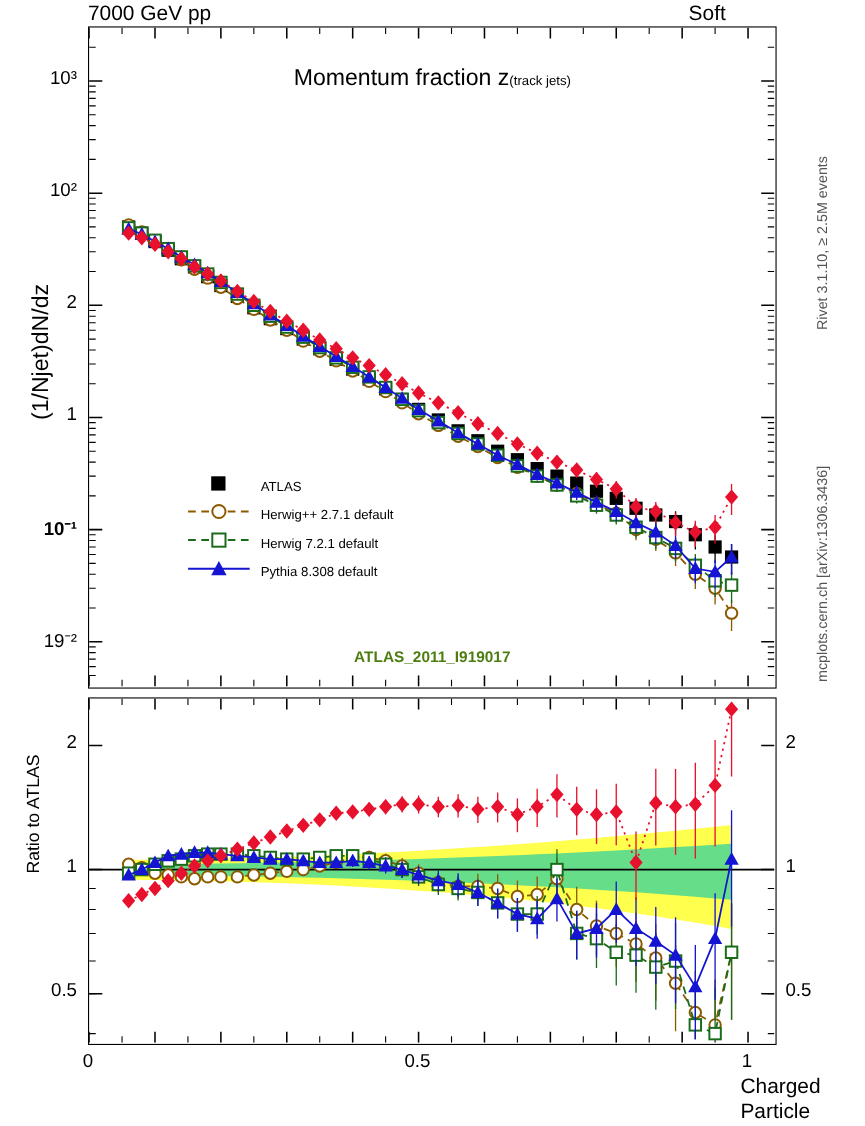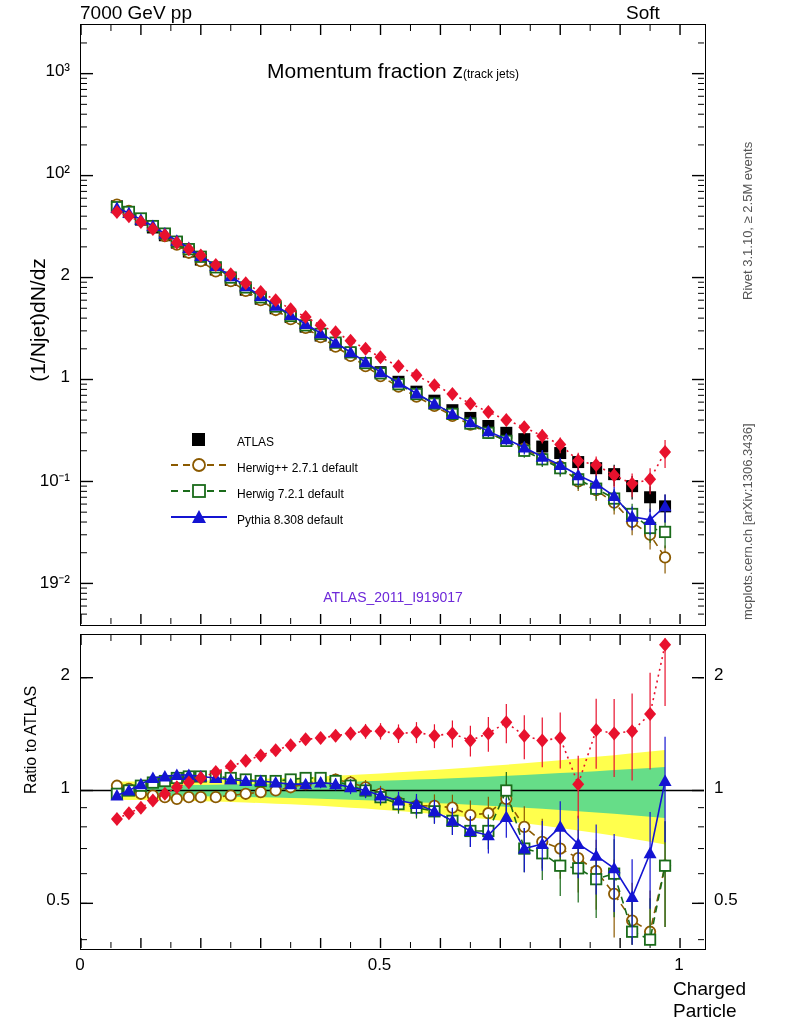--- a/index.html
+++ b/index.html
@@ -25,21 +25,21 @@
     position:absolute;left:16px;top:900px;width:280px;
     transform:rotate(-90deg);transform-origin:left top;
     font-size:16px;text-align:center;
   }
   .rightlabel{
     position:absolute;transform-origin:left top;transform:rotate(-90deg);
     font-size:13px;color:#555;white-space:nowrap;
   }
   .legend-row{display:flex;align-items:flex-end;height:26px;font-size:12px;}
   .legend-mark{width:62px;height:20px;margin-right:6px;flex:0 0 62px;}
-  .watermark{font-size:14px;color:#6d28d9;}
+  .watermark{font-size:14px;color:#4d7c0f;font-weight:bold;}
   .tick-lab{font-size:17px;}
   .tick-lab-ratio{font-size:17px;}
 </style>
 </head>
 <body>
 
 <div id="root">
 
   <div class="abs hdr" style="left:80px;top:2px;">7000 GeV pp</div>
   <div class="abs hdr" style="left:706px;top:2px;transform:translateX(-100%);">Soft QCD</div>
@@ -979,21 +979,21 @@
           <line x1="569.0865384615385" y1="134.4861273865037" x2="569.0865384615385" y2="37.72828314400914" stroke="#e8112d" stroke-width="1.2"></line>
           <polygon points="569.0865384615385,72.0204899384448 575.0865384615385,79.0204899384448 569.0865384615385,86.0204899384448 563.0865384615385,79.0204899384448" fill="#e8112d"></polygon>
           <line x1="584.0625" y1="70.91834450306837" x2="584.0625" y2="3.288160928455966" stroke="#e8112d" stroke-width="1.2"></line>
           <polygon points="584.0625,2.6716626319610555 590.0625,9.671662631961055 584.0625,16.671662631961055 578.0625,9.671662631961055" fill="#e8112d"></polygon>
         </g>
       </svg>
   </div>
 
   <div id="mainYTicks">
       <div class="abs tick-lab" style="left: 70px; top: 570.427px; transform: translateX(-100%);">19⁻²</div>
-      <div class="abs tick-lab" style="left: 70px; top: 468.471px; transform: translateX(-100%);">10⁻¹</div>
+      <div class="abs tick-lab" style="left: 70px; top: 468.471px; transform: translateX(-100%); font-weight: bold;">10⁻¹</div>
       <div class="abs tick-lab" style="left: 70px; top: 366.515px; transform: translateX(-100%);">1</div>
       <div class="abs tick-lab" style="left: 70px; top: 264.558px; transform: translateX(-100%);">2</div>
       <div class="abs tick-lab" style="left: 70px; top: 162.602px; transform: translateX(-100%);">10²</div>
       <div class="abs tick-lab" style="left: 70px; top: 60.6456px; transform: translateX(-100%);">10³</div>
     </div>
   <div id="ratioYTicksLeft">
       <div class="abs tick-lab-ratio" style="left: 70px; top: 890.333px; transform: translateX(-100%);">0.5</div>
       <div class="abs tick-lab-ratio" style="left: 70px; top: 777.518px; transform: translateX(-100%);">1</div>
       <div class="abs tick-lab-ratio" style="left: 70px; top: 664.702px; transform: translateX(-100%);">2</div>
     </div>

